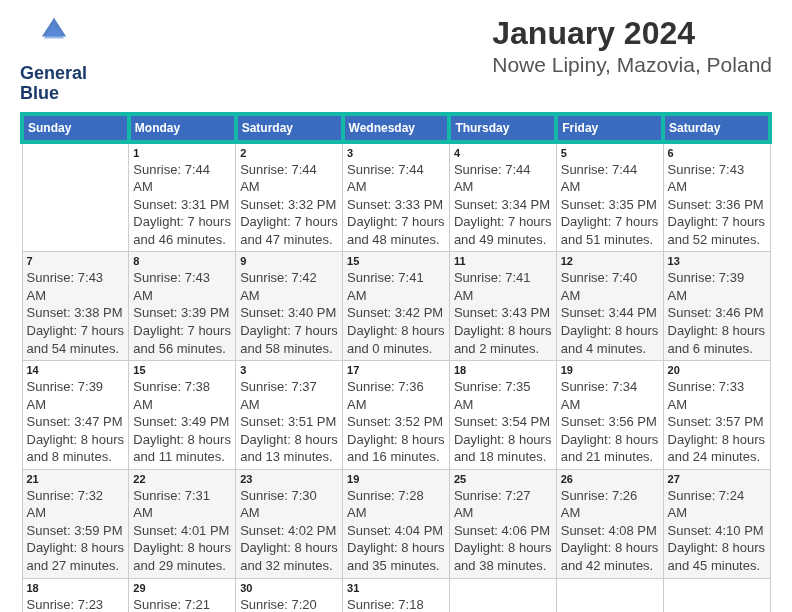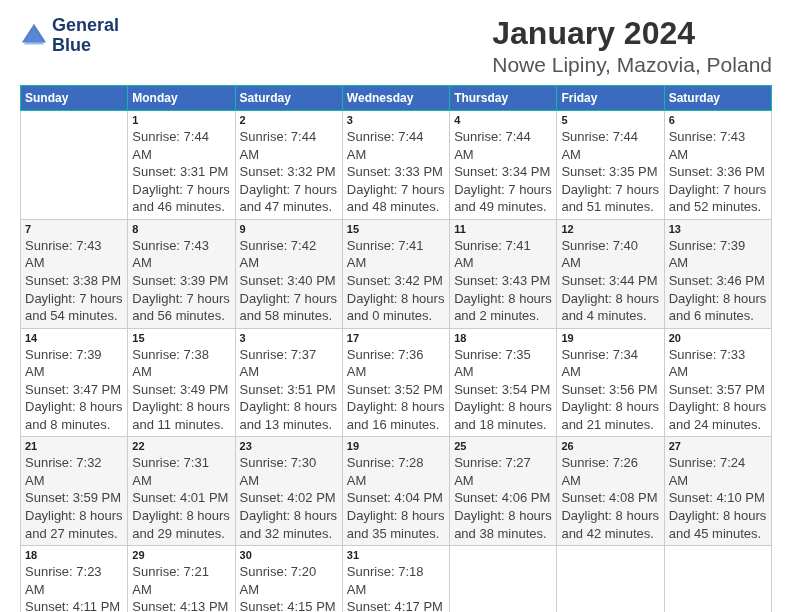--- a/index.html
+++ b/index.html
@@ -18,21 +18,22 @@
     }
     .header {
       display: flex;
       justify-content: space-between;
       align-items: flex-start;
       margin-bottom: 8px;
     }
     .logo {
       display: flex;
       align-items: center;
-      gap: 4px;
+      gap: 20px;
+      flex-direction: column;
     }
     .logo-text {
       font-size: 18px;
       font-weight: bold;
       color: #1a3a6b;
       line-height: 1.1;
     }
     .logo-icon {
       width: 28px;
       height: 28px;
@@ -55,21 +56,21 @@
       border-collapse: collapse;
       table-layout: fixed;
     }
     thead th {
       background-color: #3a6bbf;
       color: #fff;
       font-size: 12px;
       font-weight: bold;
       padding: 5px 4px;
       text-align: left;
-      border: 1px solid #14b8a6;
+      border: 4px solid #14b8a6;
     }
     tbody td {
       border: 1px solid #ccc;
       vertical-align: top;
       padding: 3px 4px;
       font-size: 9.5px;
       color: #333;
       height: 80px;
     }
     tbody tr:nth-child(even) td {

